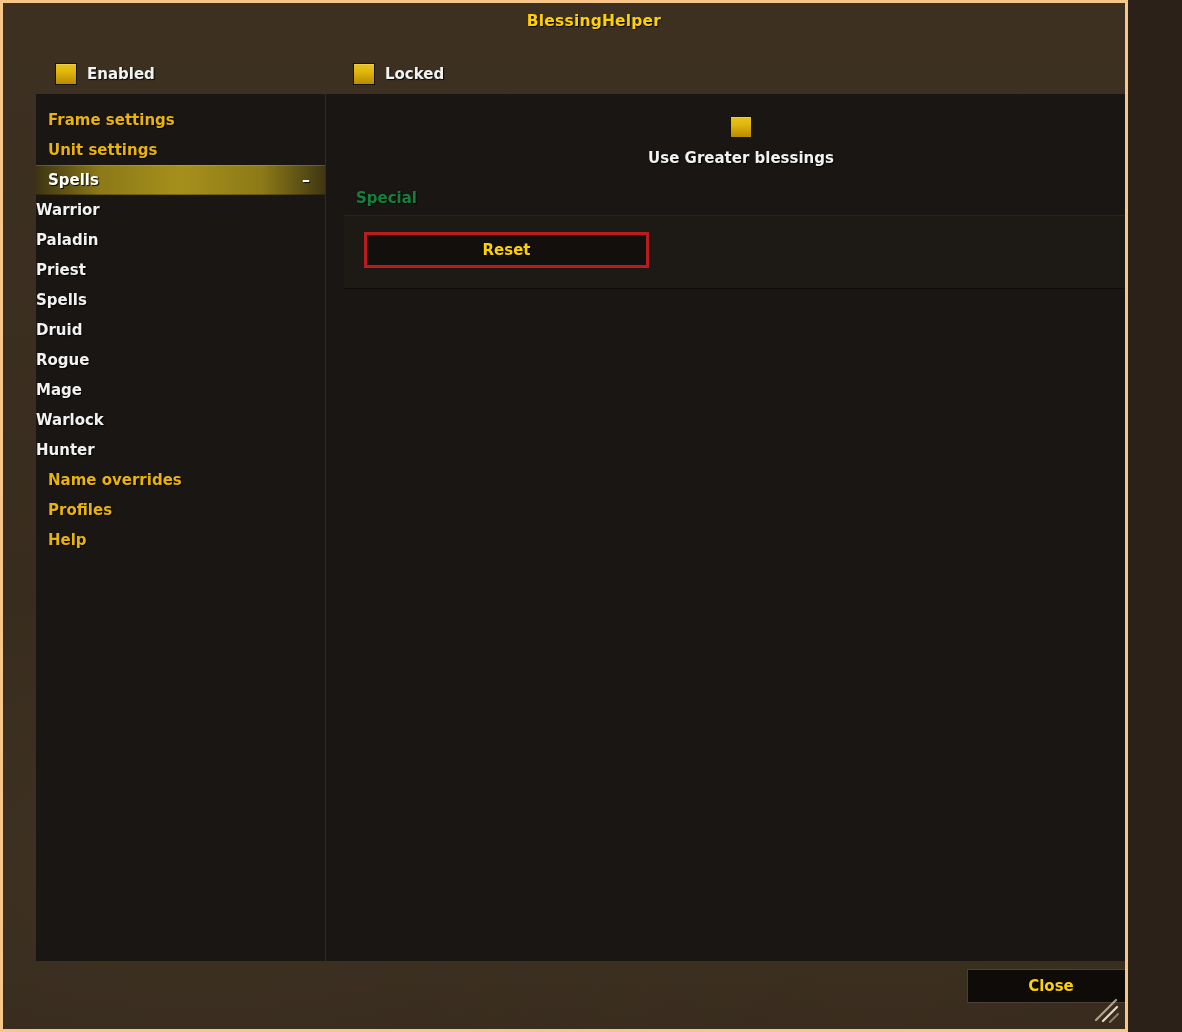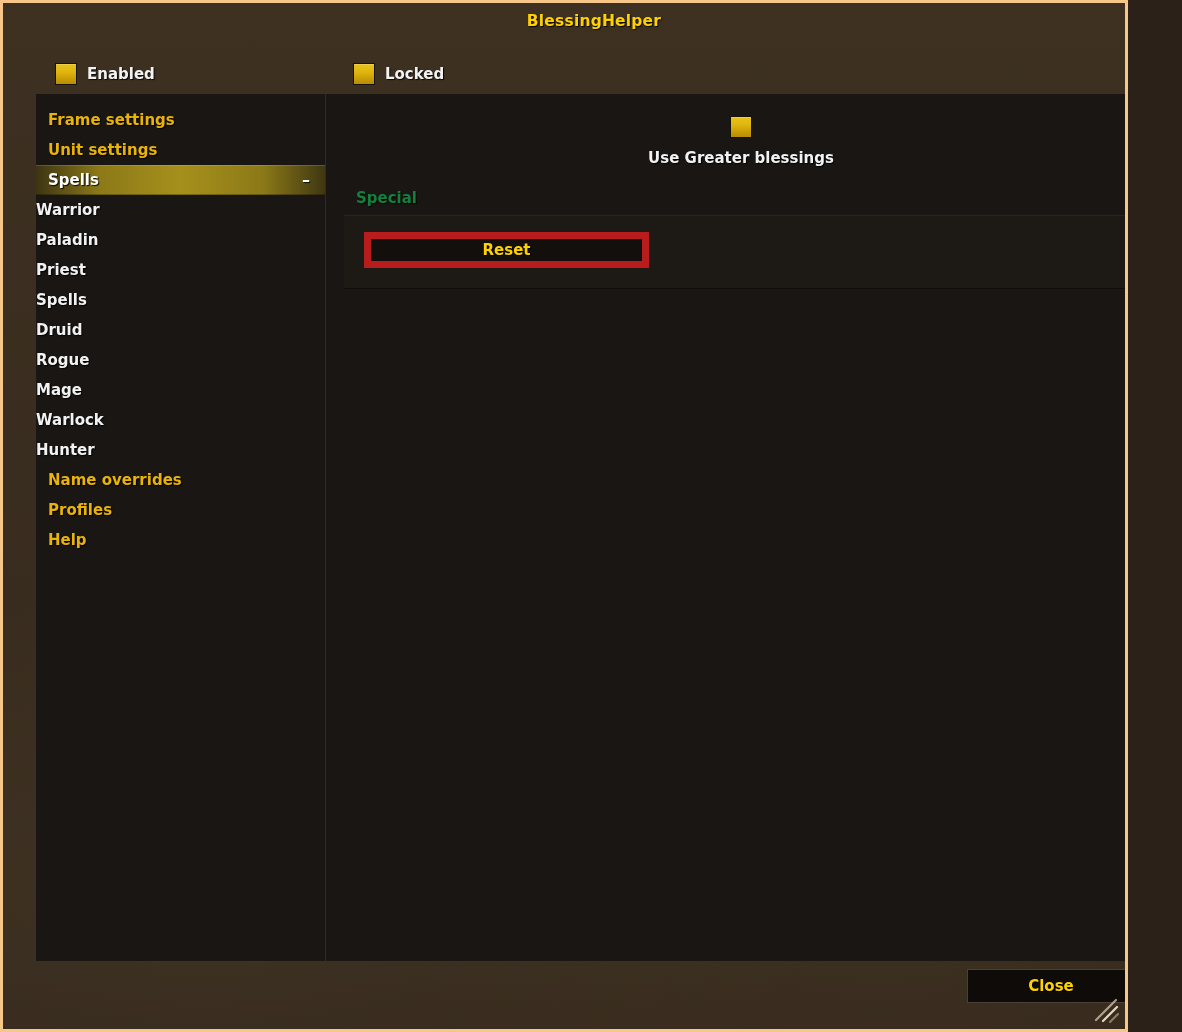--- a/index.html
+++ b/index.html
@@ -192,21 +192,21 @@
     border-top: 1px solid rgba(255,235,190,.05);
     border-bottom: 1px solid rgba(0,0,0,.45);
     padding: 16px 0 20px 0;
   }
   .reset-button {
     margin-left: 20px;
     width: 285px;
     height: 36px;
     box-sizing: border-box;
     background: #130f0c;
-    border: 7px solid #b91c1c;
+    border: 3px solid #b91c1c;
     display: flex;
     align-items: center;
     justify-content: center;
     cursor: pointer;
   }
   .reset-button .btn-label {
     color: #ffd100;
     font-size: 15px;
     font-weight: bold;
     text-shadow: 1px 1px 1px rgba(0,0,0,.9);

